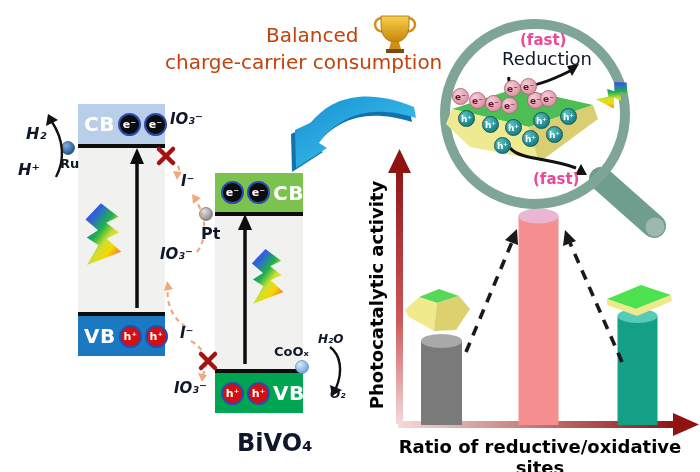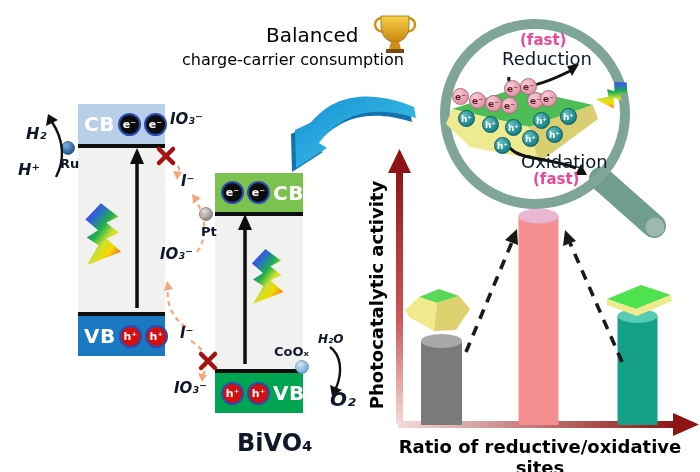--- a/index.html
+++ b/index.html
@@ -9,21 +9,21 @@
   .col{position:absolute;background:#f1f1ef;z-index:1;}
   .band-label{color:#fff;font-weight:bold;font-size:20px;letter-spacing:0.5px;}
   .carrier{display:inline-flex;width:23px;height:23px;border-radius:50%;align-items:center;
            justify-content:center;font-size:11px;font-weight:bold;color:#fff;box-sizing:border-box;
            flex:none;}
   .e{background:#0c0c0c;border:2px solid #2b4bb0;}
   .h{background:#d21010;border:2px solid #2b4bb0;}
   svg.overlay{position:absolute;left:0;top:0;z-index:2;}
   .txt{position:absolute;z-index:3;color:#0f172a;white-space:nowrap;}
   .ital{font-style:italic;font-weight:bold;}
-  .red{color:#000000;}
+  .red{color:#c2410c;}
   .blue{color:#ec4899;}
   .particle{position:absolute;z-index:3;width:17px;height:17px;border-radius:50%;
             display:flex;align-items:center;justify-content:center;font-size:9px;font-weight:bold;
             box-sizing:border-box;}
   .pe{background:radial-gradient(circle at 35% 30%,#f6ccd6,#df93a6 75%);color:#5e1a28;border:1px solid #b36a7c;}
   .ph{background:radial-gradient(circle at 35% 30%,#5ec0c0,#127a82 80%);color:#fff;border:1px solid #0a5a60;}
   .y-axis-label{position:absolute;left:366px;top:424px;width:258px;transform:rotate(-90deg);
                 transform-origin:0 0;text-align:center;font-weight:bold;font-size:18px;z-index:3;}
   .x-axis-label{position:absolute;left:392px;top:436px;width:296px;text-align:center;
                 font-weight:bold;font-size:18px;z-index:3;}
@@ -197,41 +197,40 @@
     <g transform="translate(378,13)">
       <path d="M3,5 c-8,1 -9,13 3,14" fill="none" stroke="#d09018" stroke-width="2.5"></path>
       <path d="M31,5 c8,1 9,13 -3,14" fill="none" stroke="#d09018" stroke-width="2.5"></path>
       <path d="M3,3 h28 v9 c0,11 -6,17 -14,17 c-8,0 -14,-6 -14,-17 z" fill="url(#goldGrad)" stroke="#9a6a10" stroke-width="0.8"></path>
       <path d="M13,29 h8 l2,7 h-12 z" fill="#d09018"></path>
       <rect x="8" y="36" width="18" height="4" fill="#7a4a12"></rect>
     </g>
   </svg>
 
   <span class="txt red" style="left:266px;top:23px;font-size:20px;">Balanced</span>
-  <span class="txt red" style="left:182px;top:50px;font-size:16px;">charge-carrier consumption</span>
+  <span class="txt red" style="left:165px;top:50px;font-size:20px;">charge-carrier consumption</span>
 
   <span class="txt ital" style="left:26px;top:108px;font-size:16px;margin-top:16px;">H₂</span>
   <span class="txt ital" style="left:18px;top:160px;font-size:16px;">H⁺</span>
   <span class="txt" style="left:60px;top:156px;font-size:13px;font-weight:bold;">Ru</span>
 
   <span class="txt ital" style="left:170px;top:110px;font-size:15px;">IO₃⁻</span>
   <span class="txt ital" style="left:181px;top:172px;font-size:15px;">I⁻</span>
   <span class="txt ital" style="left:160px;top:245px;font-size:15px;">IO₃⁻</span>
   <span class="txt ital" style="left:180px;top:324px;font-size:15px;">I⁻</span>
   <span class="txt ital" style="left:174px;top:379px;font-size:15px;">IO₃⁻</span>
 
-  <span class="txt" style="left:201px;top:224px;font-size:13px;font-weight:bold;">Pt</span>
+  <span class="txt" style="left:201px;top:224px;font-size:16px;font-weight:bold;">Pt</span>
   <span class="txt" style="left:274px;top:344px;font-size:13px;font-weight:bold;">CoOₓ</span>
   <span class="txt ital" style="left:318px;top:332px;font-size:12px;">H₂O</span>
-  <span class="txt ital" style="left:330px;top:387px;font-size:20px;">O₂</span>
+  <span class="txt ital" style="left:330px;top:387px;font-size:12px;">O₂</span>
   <span class="txt" style="left:237px;top:429px;font-size:24px;font-weight:bold;">BiVO₄</span>
 
   <span class="txt blue" style="left:520px;top:31px;font-size:15px;font-weight:bold;">(fast)</span>
   <span class="txt" style="left:502px;top:48px;font-size:18px;">Reduction</span>
-  <span class="txt" style="left:521px;top:151px;font-size:18px;">Oxidation</span>
   <span class="txt blue" style="left:533px;top:170px;font-size:15px;font-weight:bold;">(fast)</span>
 
   <span class="particle pe" style="left:452px;top:88px;">e⁻</span>
   <span class="particle pe" style="left:469px;top:92px;">e⁻</span>
   <span class="particle pe" style="left:485px;top:95px;">e⁻</span>
   <span class="particle pe" style="left:501px;top:97px;">e⁻</span>
   <span class="particle pe" style="left:527px;top:92px;">e⁻</span>
   <span class="particle pe" style="left:504px;top:80px;">e⁻</span>
   <span class="particle pe" style="left:520px;top:78px;">e⁻</span>
   <span class="particle pe" style="left:540px;top:90px;">e⁻</span>

